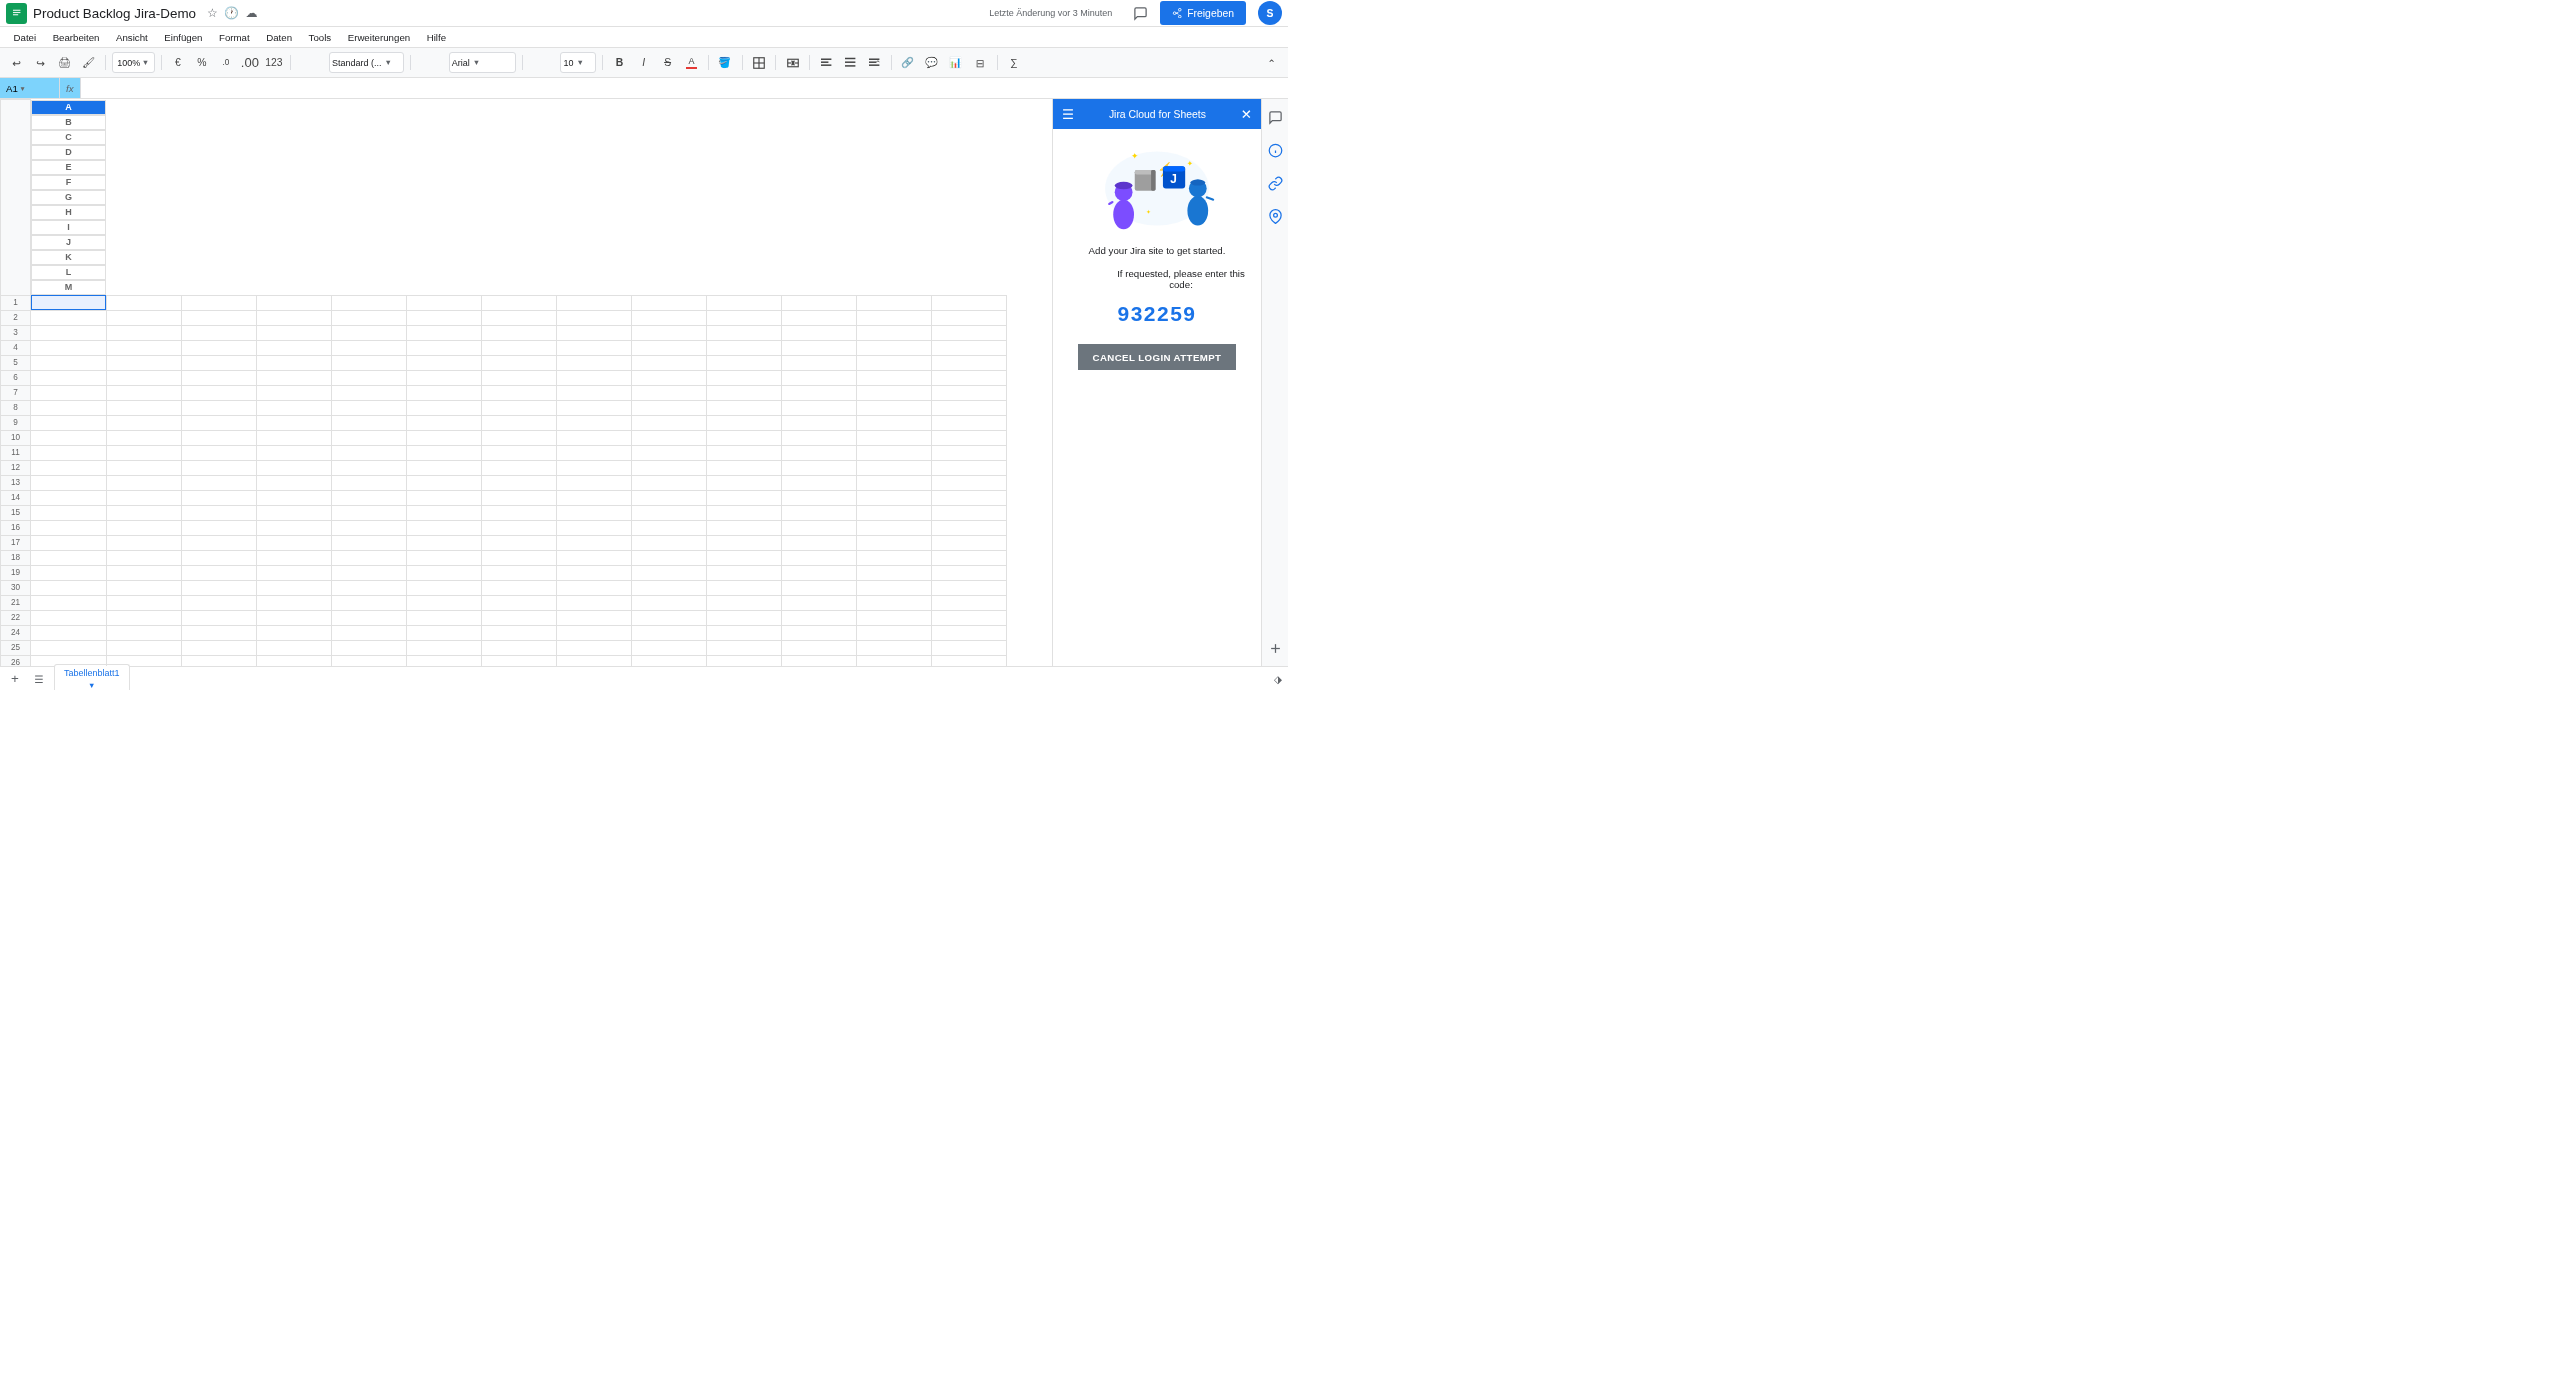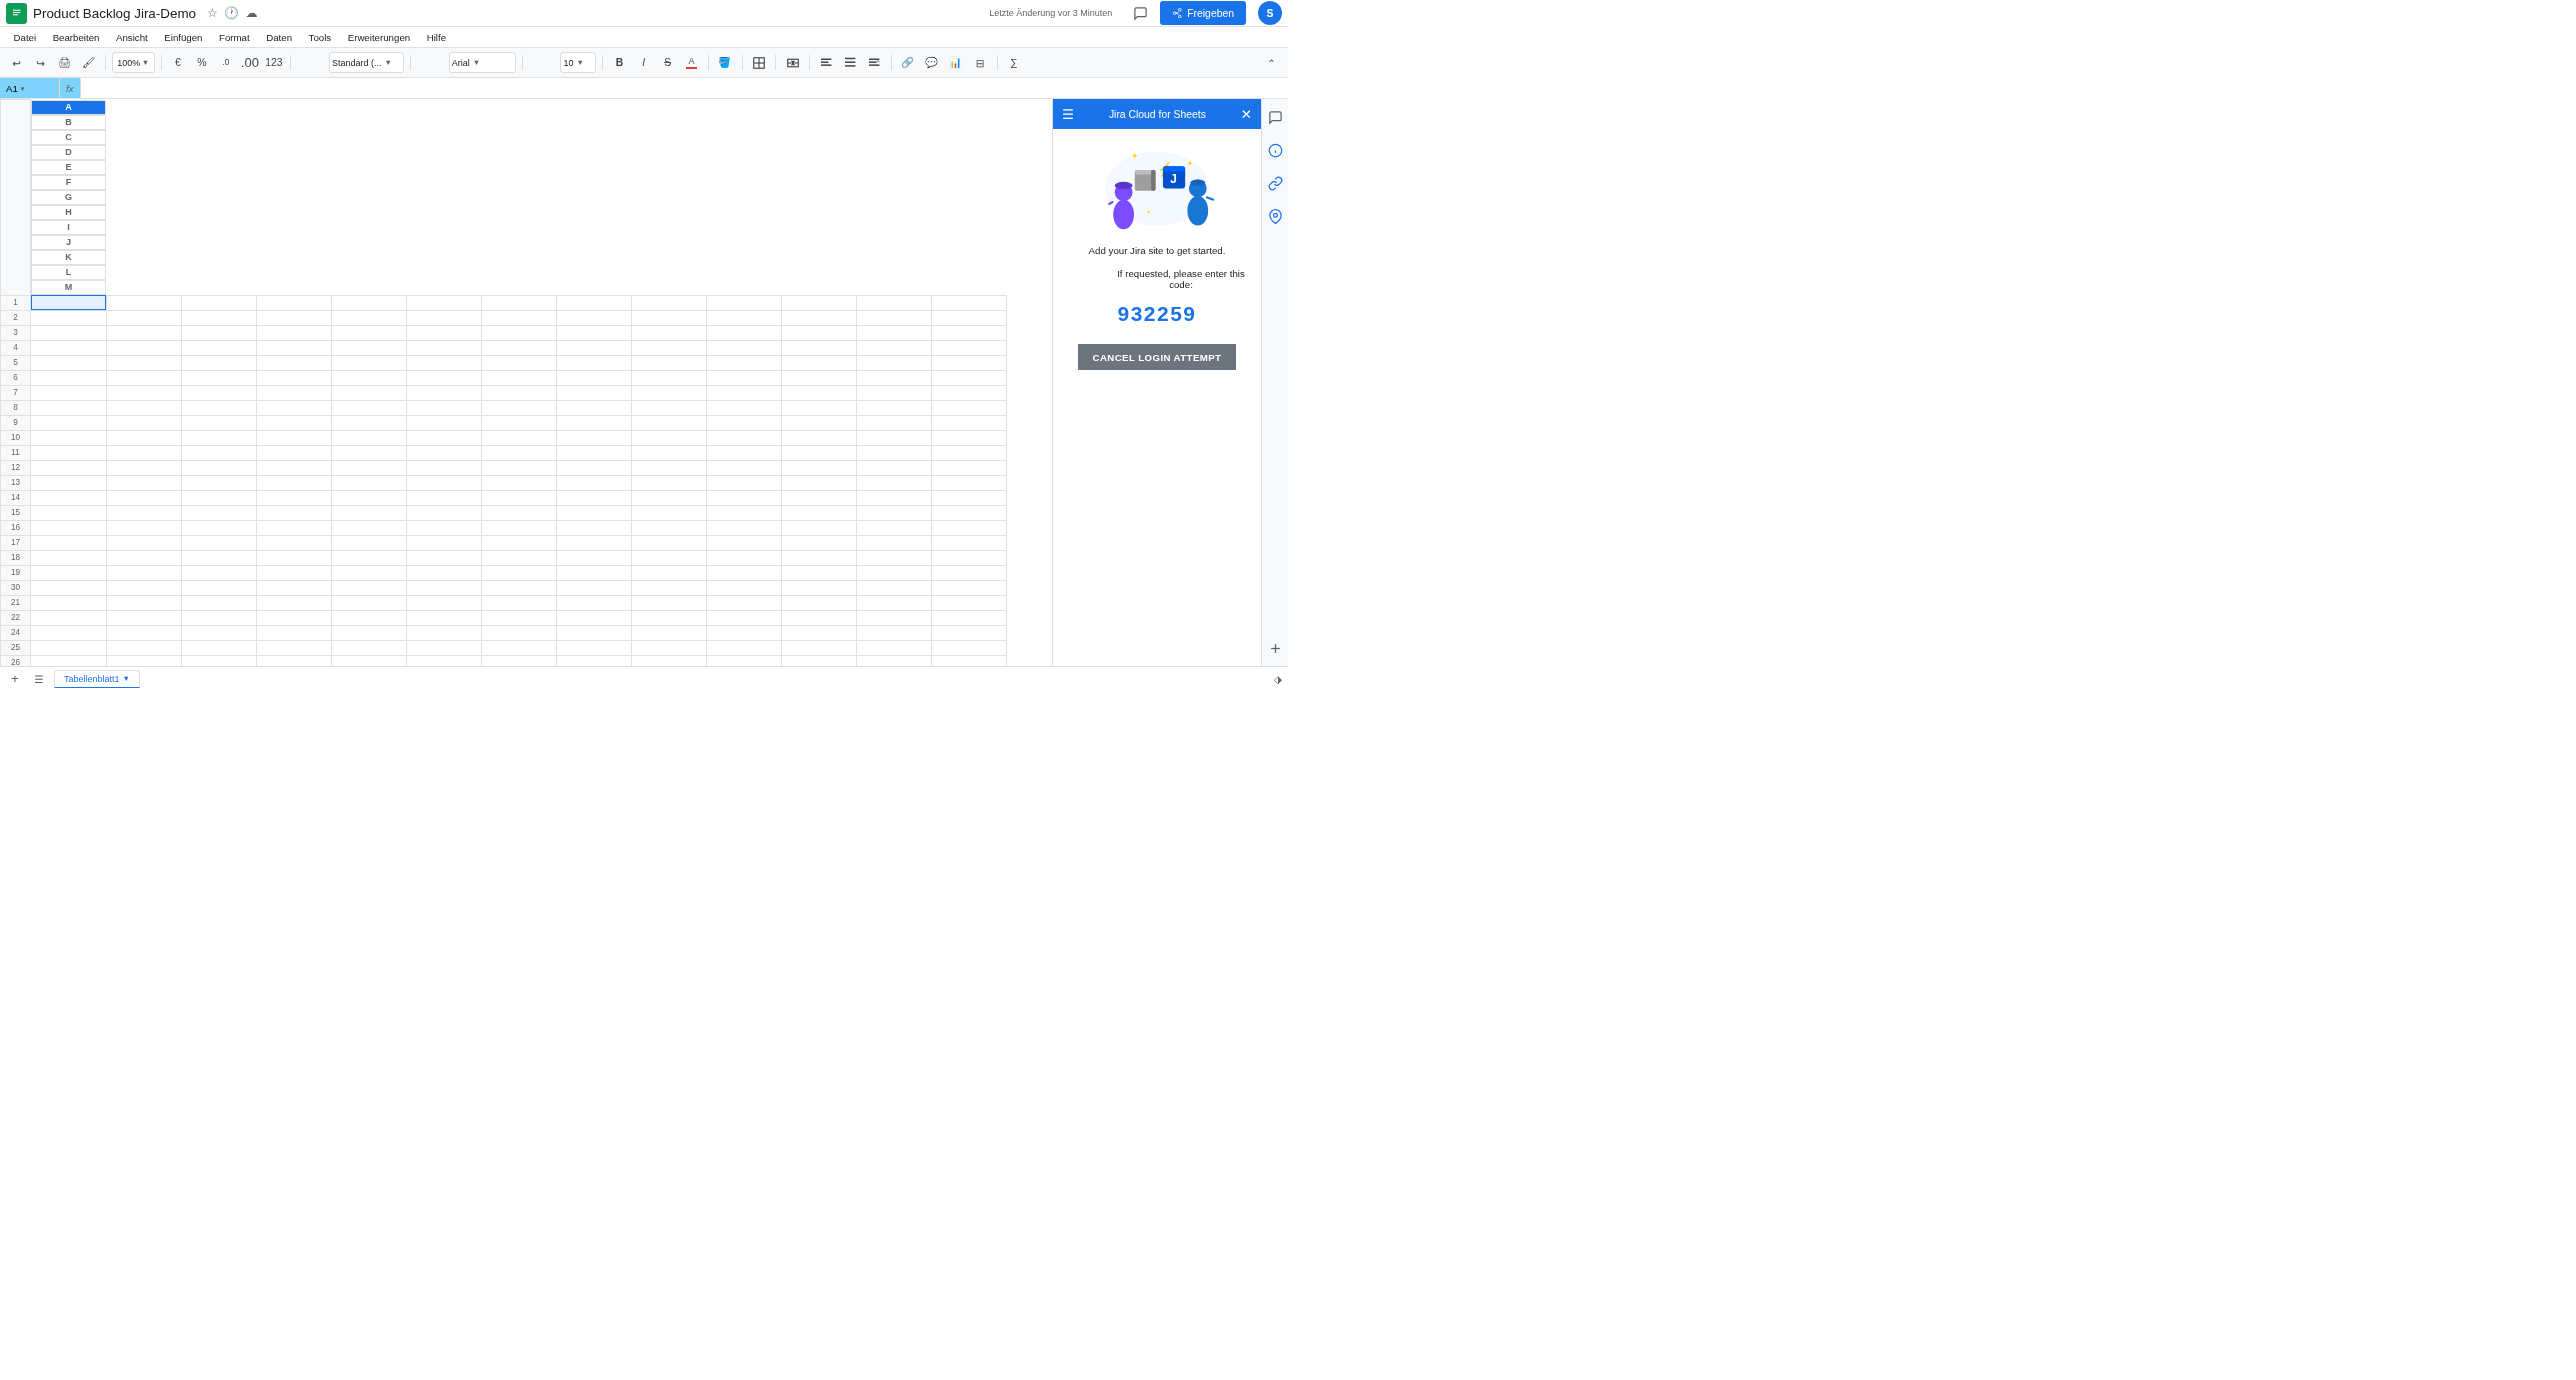--- a/index.html
+++ b/index.html
@@ -225,21 +225,21 @@
       gap: 6px;
       font-size: 9px;
     }
     .sheet-tab {
       padding: 3px 9px;
       border-radius: 3px 3px 0 0;
       cursor: pointer;
       font-size: 9px;
       color: #202124;
       border: 0.7px solid transparent;
-      display: flex; align-items: center; gap: 3px;
+      display: flex; align-items: center; gap: 3px; flex-direction: column;
     }
     .sheet-tab.active {
       background: #fff;
       border-color: #e0e0e0 #e0e0e0 #fff;
       border-bottom: 1.5px solid #1a73e8;
       color: #1a73e8;
       font-weight: 500;
     }
     .add-sheet-btn {
       cursor: pointer; color: #5f6368; font-size: 13.4px;

